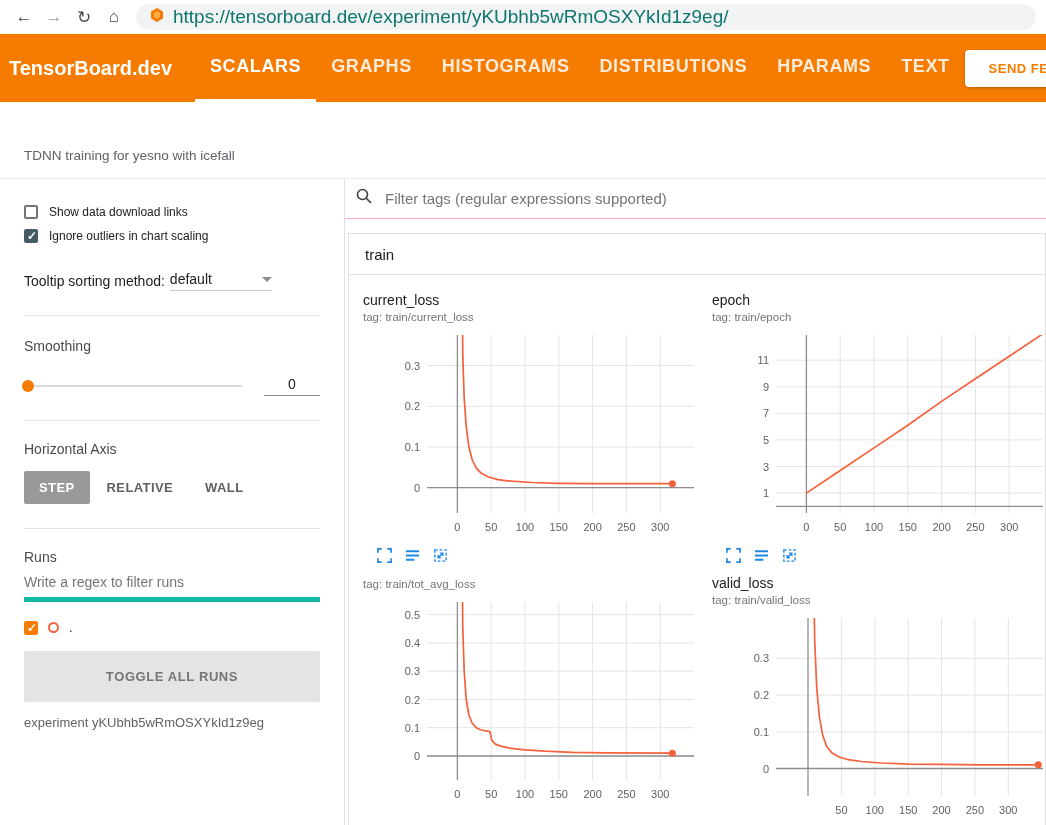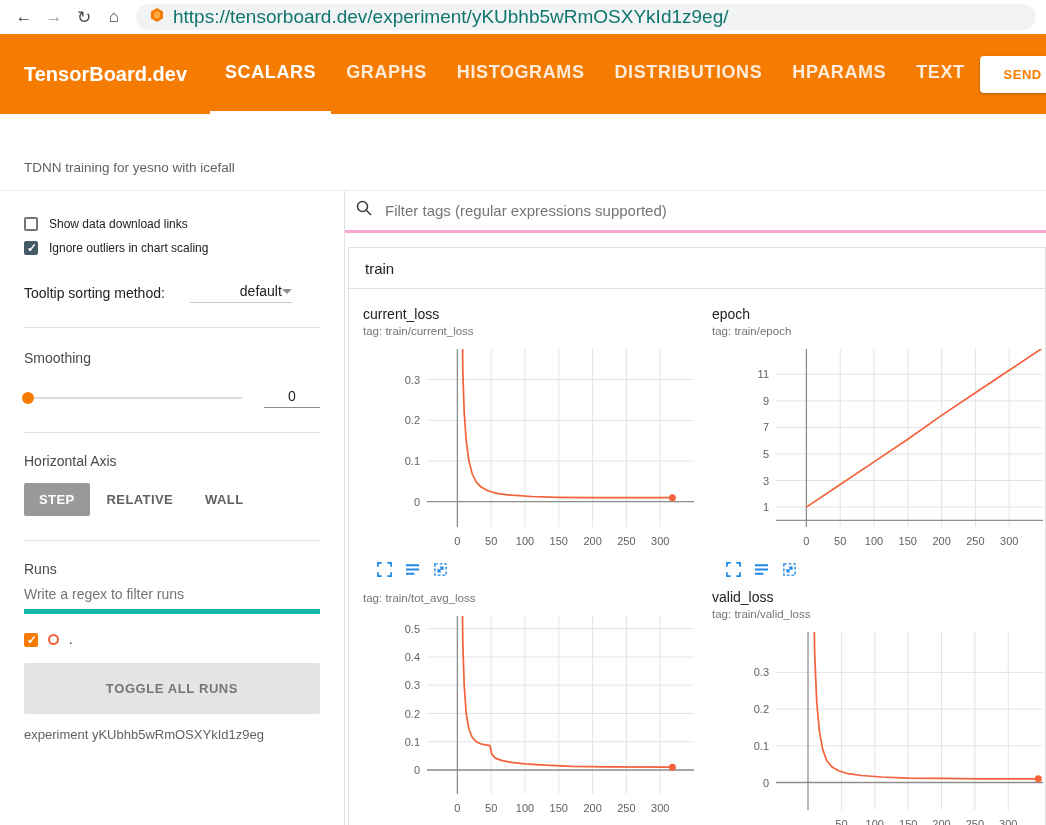--- a/index.html
+++ b/index.html
@@ -10,21 +10,21 @@
   }
 
   
   .browser-bar { height:34px; background:#fff; display:flex; align-items:center; padding:0 10px; gap:2px; }
   .nav-ic { width:28px; text-align:center; font-size:17px; color:#45484d; cursor:pointer; user-select:none; }
   .nav-ic.fwd { color:#9aa0a6; }
   .url-bar { flex:1; height:26px; background:#f1f3f4; border-radius:13px; display:flex; align-items:center; padding:0 14px; gap:9px; margin-left:6px; cursor:text; }
   .url-text { font-size:19px; color:#0f766e; white-space:nowrap; }
 
   
-  .app-header { height:80px; background:#f57c00; display:flex; align-items:center; padding:0 0 0 24px; color:#fff; overflow:hidden; }
+  .app-header { height:68px; background:#f57c00; display:flex; align-items:center; padding:0 0 0 9px; color:#fff; overflow:hidden; }
   .brand { font-size:20px; font-weight:bold; width:186px; flex:none; }
   .tabs { display:flex; align-self:stretch; flex:1; }
   .tab { display:flex; align-items:center; padding:0 15px; font-size:18px; font-weight:bold; letter-spacing:.6px; color:rgba(255,255,255,.85); border-bottom:3px solid transparent; cursor:pointer; white-space:nowrap; }
   .tab.active { color:#fff; border-bottom-color:#fff; }
   .feedback-btn { background:#fff; color:#f57c00; border:none; border-radius:4px; padding:11px 24px; font-size:13px; font-weight:bold; letter-spacing:.5px; font-family:inherit; margin-right:-34px; white-space:nowrap; box-shadow:0 1px 3px rgba(0,0,0,.25); cursor:pointer; }
 
   
   .subheader { height:77px; padding:46px 0 0 24px; font-size:13.5px; color:#5f6368; border-bottom:1px solid #ededed; }
 
   
@@ -32,21 +32,21 @@
   .sidebar { width:345px; min-width:345px; border-right:1px solid #e0e0e0; padding:26px 24px 0; background:#fff; }
   .main { flex:1; overflow:hidden; background:#fff; }
 
   
   .chk-row { display:flex; align-items:center; gap:11px; margin-bottom:10px; font-size:12px; color:#212121; cursor:pointer; }
   .chk { width:14px; height:14px; border:2px solid #757575; border-radius:2px; flex:none; position:relative; }
   .chk.checked { background:#455a64; border-color:#455a64; }
   .chk.checked::after { content:"✓"; position:absolute; color:#fff; font-size:12px; font-weight:bold; left:1px; top:-2px; }
   .chk.run-chk.checked::after { top:-2px; }
   .tooltip-row { display:flex; align-items:center; margin-top:28px; font-size:14px; color:#212121; }
-  .select { margin-left:25px; display:flex; align-items:center; justify-content:flex-end; width:102px; padding-bottom:3px; border-bottom:1px solid #c9c9c9; cursor:pointer; }
+  .select { margin-left:5px; display:flex; align-items:center; justify-content:space-between; width:102px; padding-bottom:3px; border-bottom:1px solid #c9c9c9; cursor:pointer; }
   .caret { width:0; height:0; border-left:5px solid transparent; border-right:5px solid transparent; border-top:5px solid #8d8d8d; }
   .divider { border:none; border-top:1px solid #e3e3e3; margin:24px 0 0; }
   .section-lbl { font-size:14px; color:#4a4a4a; }
   .lbl-smoothing { margin-top:22px; }
   .slider-row { display:flex; align-items:center; margin-top:22px; }
   .slider { flex:1; height:2px; background:#dcdcdc; position:relative; margin-right:22px; cursor:pointer; }
   .slider-thumb { position:absolute; left:-2px; top:-5px; width:12px; height:12px; border-radius:50%; background:#f57c00; }
   .slider-value { width:56px; text-align:center; font-size:14px; color:#212121; border-bottom:1px solid #8d8d8d; padding-bottom:3px; cursor:text; }
   .lbl-axis { margin-top:20px; }
   .axis-btns { display:flex; gap:2px; margin-top:14px; }
@@ -55,21 +55,21 @@
   .lbl-runs { margin-top:20px; }
   .runs-filter { width:100%; border:none; border-bottom:5px solid #14b8a6; font-size:14px; padding:9px 0 7px; outline:none; background:transparent; font-family:inherit; color:#212121; }
   .runs-filter::placeholder { color:#757575; }
   .run-row { display:flex; align-items:center; gap:10px; margin-top:18px; cursor:pointer; }
   .run-circle { width:11px; height:11px; border-radius:50%; border:2px solid #f4613a; flex:none; }
   .run-name { font-size:13px; color:#212121; }
   .toggle-all { width:100%; margin-top:16px; background:#e4e4e4; border:none; color:#757575; font-size:13px; font-weight:bold; letter-spacing:.6px; padding:18px 0; border-radius:2px; font-family:inherit; cursor:pointer; }
   .exp-caption { margin-top:13px; font-size:13px; color:#5f6368; }
 
   
-  .filter-row { display:flex; align-items:center; gap:10px; padding:8px 8px 9px 10px; border-bottom:3px solid #f9a8d4; }
+  .filter-row { display:flex; align-items:center; gap:10px; padding:8px 8px 9px 10px; border-bottom:1px solid #f9a8d4; }
   .filter-row input { border:none; outline:none; flex:1; font-size:15px; color:#212121; font-family:inherit; background:transparent; }
   .filter-row input::placeholder { color:#757575; }
   .train-card { margin:14px 0 0 3px; border:1px solid #e0e0e0; min-height:600px; }
   .card-header { padding:12px 16px 11px; font-size:15px; color:#212121; border-bottom:1px solid #e0e0e0; cursor:pointer; }
   .charts-grid { display:grid; grid-template-columns:349px 349px; padding:17px 0 0 14px; }
   .chart-card { margin-bottom:8px; }
   .chart-title { font-size:14px; color:#212121; }
   .chart-tag { font-size:11.5px; color:#757575; margin-top:3px; }
   .chart-plot { margin-top:6px; }
   svg text.tick { font-family:"Liberation Sans", sans-serif; font-size:11px; fill:#616161; }

